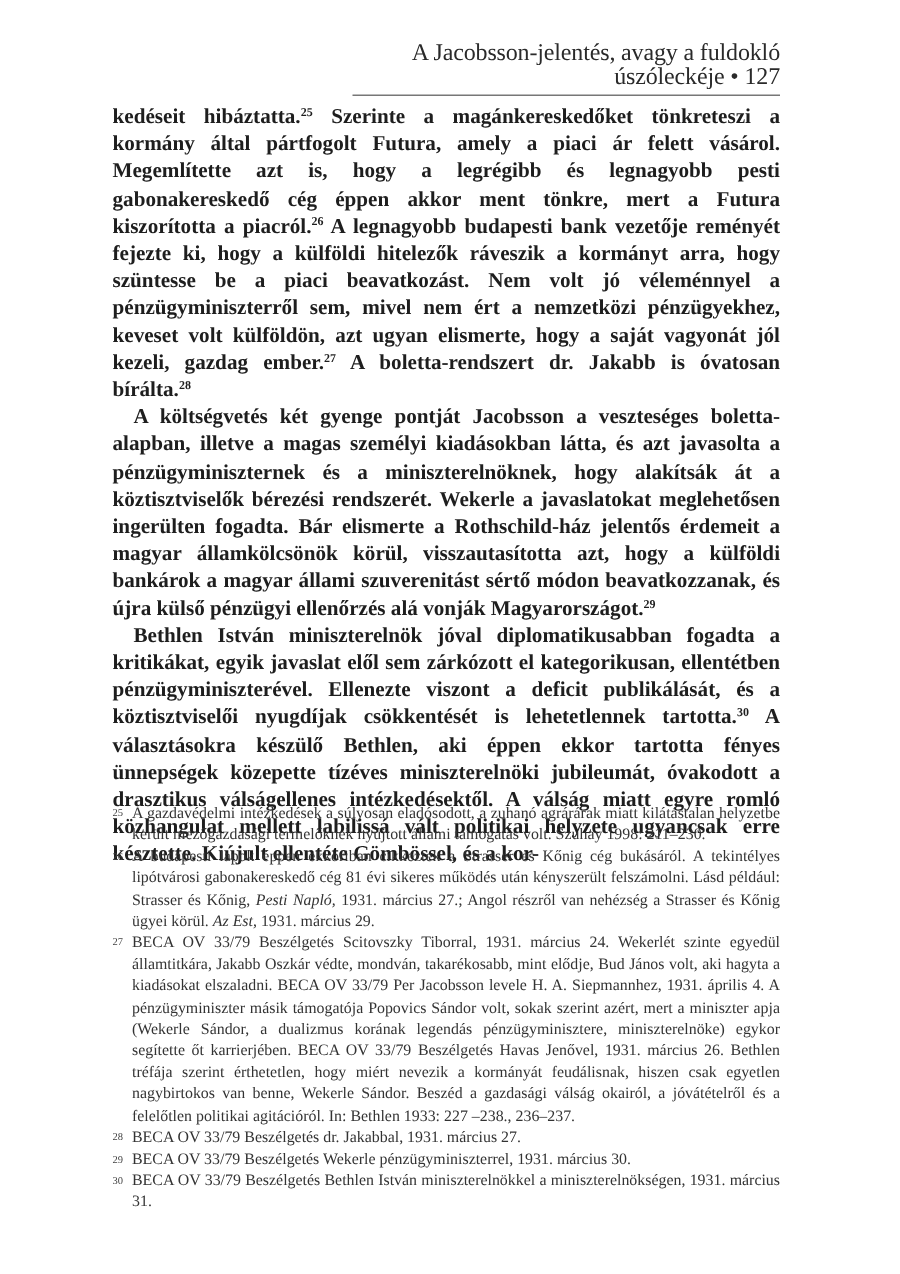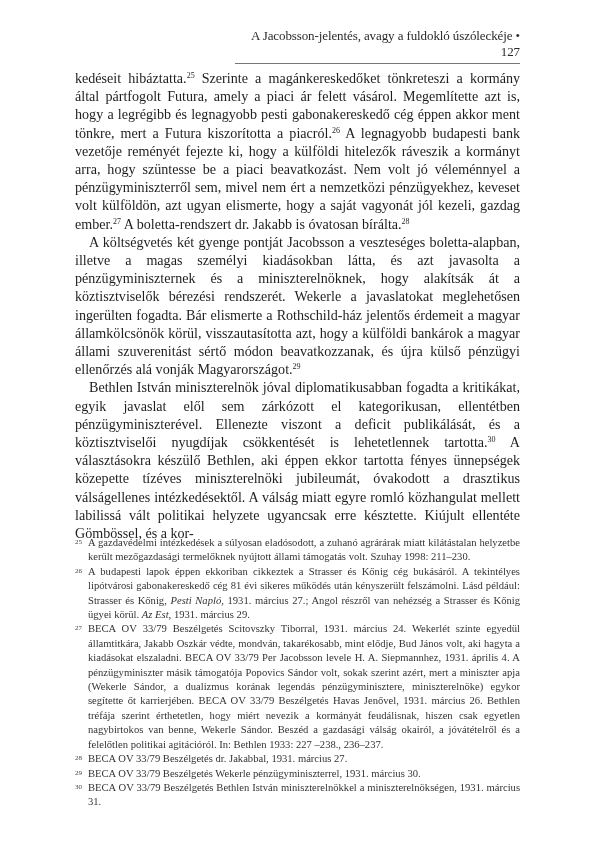--- a/index.html
+++ b/index.html
@@ -1,19 +1,19 @@
 <!DOCTYPE html>
 <html><head>
 <meta charset="utf-8">
 <style>
   html, body { margin:0; padding:0; background:#ffffff; }
   body { width:600px; height:849px; position:relative; overflow:hidden; font-family:"Liberation Serif","DejaVu Serif",serif; color:#222; }
-  .running-head { position:absolute; left:235px; top:28px; width:285px; text-align:right; font-size:13px; letter-spacing:-0.1px; border-bottom:1px solid #777; padding-bottom:3px; line-height:16px; color:#2a2a2a; }
+  .running-head { position:absolute; left:235px; top:28px; width:285px; text-align:right; font-size:16px; letter-spacing:-0.1px; border-bottom:1px solid #777; padding-bottom:3px; line-height:16px; color:#2a2a2a; }
   .body-text { position:absolute; left:75px; top:69px; width:445px; font-size:14.1px; line-height:18.2px; text-align:justify; color:#1e1e1e; }
-  .body-text p { margin:0; }
+  .body-text p { margin:0;font-weight:bold; }
   .body-text p.indent { text-indent:14px; }
   sup { font-size:8px; line-height:0; vertical-align:5px; }
   .footnotes { position:absolute; left:75px; top:536px; width:445px; font-size:10.6px; line-height:14.4px; color:#333; }
   .fn { position:relative; padding-left:13px; text-align:justify; margin:0; }
   .fn-num { position:absolute; left:0; top:0; font-size:7px; line-height:12px; color:#444; }
   em { }
 </style>
 </head>
 <body>
 

